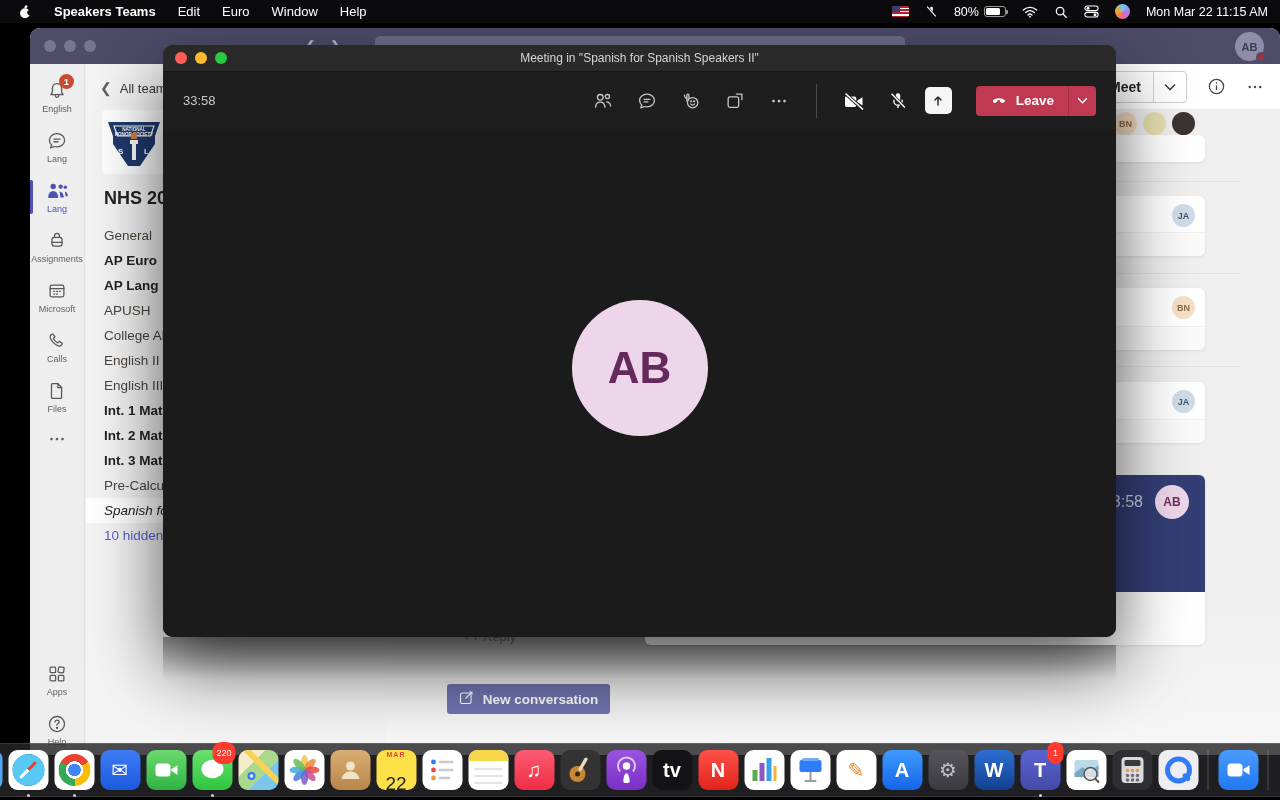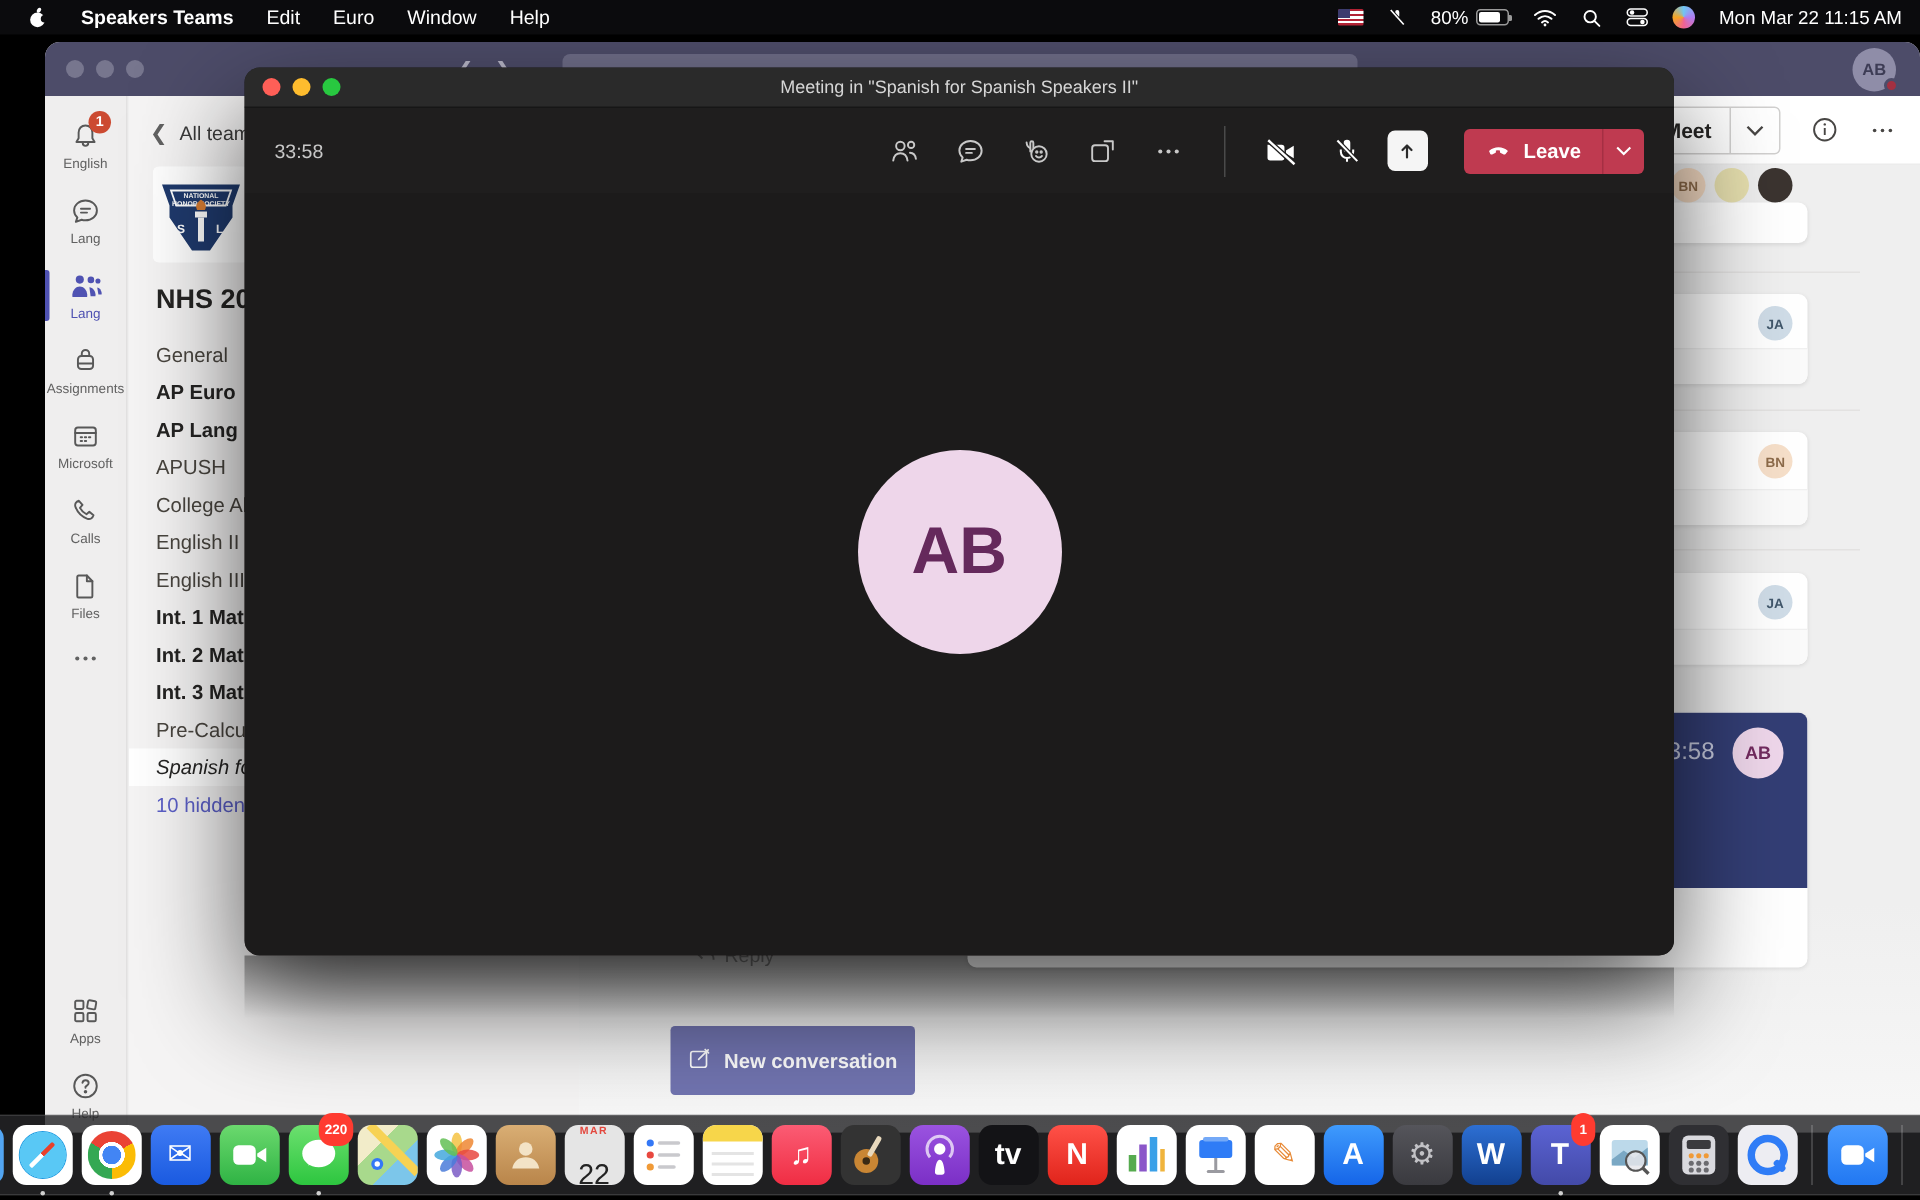--- a/index.html
+++ b/index.html
@@ -74,21 +74,21 @@
   .cdiv{position:absolute;right:40px;width:420px;height:1px;background:#e3e2e1;z-index:6;}
   .ccard1{top:107px;height:27px;}
   .ccard2{top:168px;height:60px;}
   .ccard3{top:260px;height:62px;}
   .ccard4{top:354px;height:61px;}
   .mcard{position:absolute;right:75px;top:447px;width:560px;height:170px;border-radius:6px;background:#fff;box-shadow:0 1px 3px rgba(0,0,0,.09);z-index:6;overflow:hidden;}
   .mcard-top{height:117px;background:#333e75;display:flex;justify-content:flex-end;align-items:flex-start;gap:12px;padding:10px 16px 0 0;}
   .mcard-time{color:#c9cde0;font-size:16px;margin-top:8px;}
   .mcard .av{width:34px;height:34px;font-size:12px;}
   .reply-hint{position:absolute;left:433px;top:601px;color:#616161;font-size:13px;display:flex;gap:6px;align-items:center;z-index:6;}
-  .newconv{position:absolute;left:417px;top:656px;width:163px;height:46px;border:none;border-radius:3px;background:#7174b0;
+  .newconv{position:absolute;left:417px;top:656px;width:163px;height:30px;border:none;border-radius:3px;background:#7174b0;
     color:#fff;font-size:13.5px;font-weight:bold;display:flex;align-items:center;justify-content:center;gap:9px;cursor:pointer;z-index:6;
     font-family:inherit;}
   .win-shadow{position:absolute;left:133px;top:609px;width:953px;height:60px;background:linear-gradient(rgba(0,0,0,.38),rgba(0,0,0,0) 70%);z-index:5;pointer-events:none;}
   
   .meeting{position:absolute;left:163px;top:45px;width:953px;height:592px;border-radius:10px;background:#1c1b1b;
     box-shadow:0 30px 70px rgba(0,0,0,.65);z-index:50;overflow:hidden;display:flex;flex-direction:column;}
   .mw-titlebar{height:27px;background:#2a2a2a;display:flex;align-items:center;position:relative;border-bottom:1px solid #161616;}
   .mw-lights{display:flex;padding-left:12px;}
   .mw-title{position:absolute;left:0;right:0;text-align:center;color:#d6d6d6;font-size:12px;pointer-events:none;}
   .mw-toolbar{height:57px;display:flex;align-items:center;padding:0 20px;background:#1f1e1e;}
@@ -104,35 +104,35 @@
   .big-avatar{width:136px;height:136px;border-radius:50%;background:#eed6ea;display:flex;align-items:center;justify-content:center;
     font-size:44px;font-weight:bold;color:#65295c;}
   .invite{color:#fff;font-size:21px;font-weight:bold;}
   
   .dock{position:absolute;left:50%;transform:translateX(-50%);bottom:3px;height:54px;background:rgba(38,38,40,.82);
     border:1px solid rgba(255,255,255,.12);border-radius:18px;display:flex;align-items:center;gap:3px;padding:0 8px;z-index:300;}
   .dk-item{position:relative;width:43px;height:54px;display:flex;align-items:center;justify-content:center;cursor:pointer;}
   .dk-icon{width:40px;height:40px;border-radius:9px;display:flex;align-items:center;justify-content:center;overflow:hidden;position:relative;}
   .dk-item .glyph{font-size:20px;line-height:1;}
   .dk-badge{position:absolute;top:-1px;right:-2px;min-width:16px;height:16px;border-radius:9px;background:#ff3b30;color:#fff;
-    font-size:9px;font-weight:bold;display:flex;align-items:center;justify-content:center;padding:11px 4px;z-index:2;text-align:center;}
+    font-size:9px;font-weight:normal;display:flex;align-items:center;justify-content:center;padding:11px 4px;z-index:2;text-align:center;}
   .dk-dot{position:absolute;bottom:0px;left:50%;transform:translateX(-50%);width:3px;height:3px;border-radius:50%;background:#cfcfcf;}
   .dk-sep{width:1px;height:40px;background:rgba(255,255,255,.22);margin:0 5px;}
   .dk-finder{background:linear-gradient(90deg,#fff 0 46%,#52a5f2 46%);}
   .dk-safari{background:#fff;}
   .dk-chrome{background:#fff;}
   .chrome-ball{width:32px;height:32px;border-radius:50%;
     background:radial-gradient(circle,#4285f4 0 27%,#fff 28% 38%,rgba(0,0,0,0) 39%),conic-gradient(from -60deg,#ea4335 0 120deg,#fbbc05 0 240deg,#34a853 0 360deg);}
   .dk-mail{background:linear-gradient(#3f7bf4,#1a5ae0);color:#fff;}
   .dk-facetime{background:linear-gradient(#6bd96e,#2fb344);}
   .dk-messages{background:linear-gradient(#6ce06f,#2dc63f);}
   .dk-maps{background:linear-gradient(135deg,#f2ecc9 0 34%,#a8d98c 34% 62%,#7cc6ea 62%);}
   .dk-photos{background:#fff;}
   .dk-contacts{background:linear-gradient(#d9ae74,#b9854a);}
-  .dk-calendar{background:#e5e5e5;flex-direction:column;gap:16px;}
+  .dk-calendar{background:#fde047;flex-direction:column;gap:16px;}
   .cal-m{font-size:7px;font-weight:bold;color:#e3483e;letter-spacing:1px;margin-top:3px;}
   .cal-d{font-size:19px;color:#232323;line-height:1;}
   .dk-reminders,.dk-numbers,.dk-keynote,.dk-preview{background:#fff;}
   .dk-notes{background:linear-gradient(#fff 0 100%);}
   .notes-band{position:absolute;left:0;top:0;right:0;height:11px;background:#f7d64a;}
   .notes-line{position:absolute;left:6px;right:6px;height:2px;background:#e4e4e4;}
   .dk-music{background:linear-gradient(#fb5c74,#f02d43);color:#fff;}
   .dk-garageband{background:#333;}
   .dk-podcasts{background:linear-gradient(#9a53e0,#7b2fc6);}
   .dk-tv{background:#131316;color:#fff;font-weight:bold;font-size:15px;}

